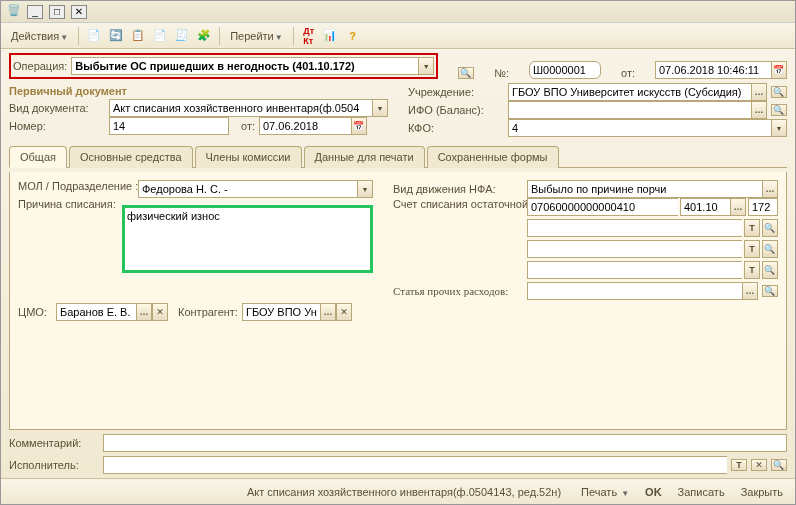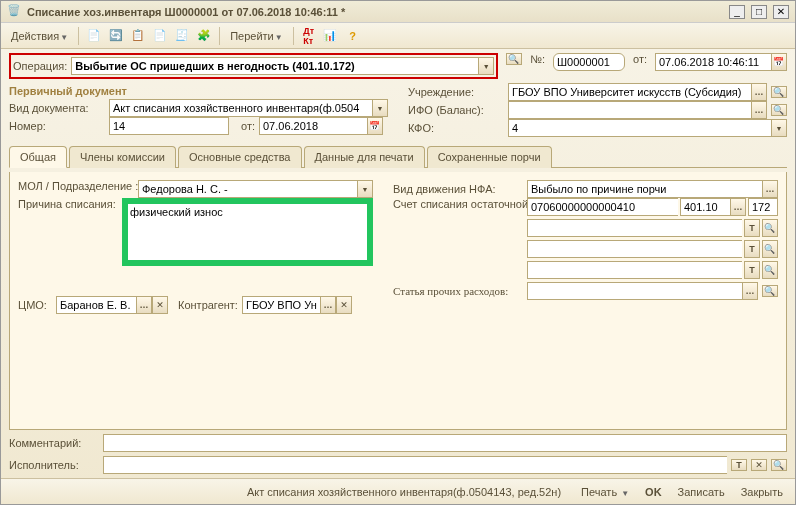--- a/index.html
+++ b/index.html
@@ -9,21 +9,21 @@
   .titlebar .icon { width: 16px; height: 16px; margin-right: 4px; }
   .titlebar .title { flex: 1; font-weight: bold; color: #5a5038; }
   .titlebar .win-controls { display: flex; gap: 6px; }
   .win-btn { width: 16px; height: 14px; border: 1px solid #888; background: #eee; font-size: 10px; text-align: center; line-height: 12px; cursor: pointer; }
   .toolbar { height: 26px; display: flex; align-items: center; padding: 0 6px; gap: 4px; border-bottom: 1px solid #ccc0a0; background: linear-gradient(#f8f4e8, #f0e8d0); }
   .tb-text { color: #5a5038; padding: 2px 4px; cursor: pointer; }
   .tb-dd { font-size: 8px; color: #666; margin-left: 1px; }
   .tb-sep { width: 1px; height: 18px; background: #ccc0a0; margin: 0 2px; }
   .tb-icon { width: 18px; height: 18px; display: inline-flex; align-items: center; justify-content: center; cursor: pointer; }
   .content { flex: 1; padding: 4px 8px; display: flex; flex-direction: column; gap: 4px; overflow: hidden; }
-  .row { display: flex; align-items: flex-start; gap: 8px; min-height: 22px; }
+  .row { display: flex; align-items: flex-end; gap: 20px; min-height: 22px; }
   .label { color: #5a5038; white-space: nowrap; }
   .red-box { border: 2px solid #c00; padding: 2px; display: flex; align-items: center; gap: 4px; flex: 1; }
   input[type=text], select { border: 1px solid #b8a878; background: #fff; height: 18px; padding: 0 3px; font-size: 11px; font-family: inherit; }
   .combo-wrap { position: relative; display: inline-flex; align-items: stretch; }
   .combo-wrap input { border-right: none; }
   .combo-btn { width: 16px; border: 1px solid #b8a878; background: linear-gradient(#fff8e8, #e8dcc0); display: flex; align-items: center; justify-content: center; font-size: 9px; cursor: pointer; color: #5a5038; }
   .combo-btn.dd::before { content: "▼"; font-size: 7px; }
   .combo-btn.dots::before { content: "…"; font-weight: bold; }
   .combo-btn.mag::before { content: "🔍"; font-size: 9px; }
   .combo-btn.x::before { content: "✕"; font-size: 9px; }
@@ -31,37 +31,36 @@
   .combo-btn.t::before { content: "T"; font-weight: bold; }
   .section-title { color: #a08040; font-weight: bold; padding: 2px 0; }
   .two-col { display: flex; gap: 20px; }
   .col { flex: 1; display: flex; flex-direction: column; }
   .field-row { display: flex; align-items: center; gap: 4px; }
   .field-row .label { width: 96px; }
   .tabs { display: flex; border-bottom: 1px solid #b8a878; margin-top: 4px; }
   .tab { padding: 4px 10px; border: 1px solid #b8a878; border-bottom: none; background: #f0e8d0; color: #5a5038; cursor: pointer; margin-right: 2px; border-radius: 4px 4px 0 0; position: relative; top: 1px; }
   .tab.active { background: #fef8e8; font-weight: normal; border-bottom: 1px solid #fef8e8; }
   .tab-body { background: #fef8e8; border: 1px solid #b8a878; border-top: none; padding: 8px; flex: 1; display: flex; flex-direction: column; gap: 6px; }
-  textarea { border: 6px solid #22c55e; background: #fff; font-family: inherit; font-size: 11px; padding: 2px; resize: none; }
+  textarea { border: 3px solid #22c55e; background: #fff; font-family: inherit; font-size: 11px; padding: 2px; resize: none; margin-top: 7px; }
   .acc-row { display: flex; gap: 2px; align-items: stretch; margin-bottom: 3px; }
   .footer { height: 26px; border-top: 1px solid #ccc0a0; display: flex; align-items: center; justify-content: flex-end; padding: 0 8px; gap: 8px; background: linear-gradient(#f8f4e8, #f0e8d0); }
   .footer .hint { flex: 1; text-align: right; color: #5a5038; margin-right: 8px; }
   .footer .btn { color: #5a5038; cursor: pointer; padding: 2px 4px; }
   .footer .btn.bold { font-weight: bold; }
   .chk { display: flex; align-items: center; gap: 4px; }
   input[type=checkbox] { width: 13px; height: 13px; }
 </style>
 </head>
 <body>
 
 <div class="window">
 
   <div class="titlebar">
     <span class="icon">🗑️</span>
-    <span class="title">Списание хоз.инвентаря Ш0000001 от 07.06.2018 10:46:11 *</span>
     <div class="win-controls">
       <span class="win-btn">_</span>
       <span class="win-btn">□</span>
       <span class="win-btn">✕</span>
     </div>
   </div>
 
   <div class="toolbar">
     <span class="tb-text"><span>Действия</span><span class="tb-dd">▼</span></span>
     <span class="tb-sep"></span>
@@ -106,21 +105,21 @@
           <div class="combo-wrap" style="flex:1;">
             <input type="text" style="flex: 1 1 0%;" value="Акт списания хозяйственного инвентаря(ф.0504">
             <span class="combo-btn dd"></span>
           </div>
         </div>
         <div class="field-row">
           <span class="label">Номер:</span>
           <input type="text" style="width: 120px;" value="14">
           <span class="label" style="width:auto;margin-left:8px;">от:</span>
           <div class="combo-wrap">
-            <input type="text" style="width: 108px;" value="07.06.2018">
+            <input type="text" style="width: 92px;" value="07.06.2018">
             <span class="combo-btn cal"></span>
           </div>
         </div>
       </div>
       <div class="col">
         <div class="field-row">
           <span class="label">Учреждение:</span>
           <div class="combo-wrap" style="flex:1;">
             <input type="text" style="flex: 1 1 0%;" value="ГБОУ ВПО Университет искусств (Субсидия)">
             <span class="combo-btn dots"></span>
@@ -140,24 +139,24 @@
           <div class="combo-wrap" style="flex:1;">
             <input type="text" style="flex: 1 1 0%;" value="4">
             <span class="combo-btn dd"></span>
           </div>
         </div>
       </div>
     </div>
 
     <div class="tabs">
       <div class="tab active">Общая</div>
+      <div class="tab">Основные средства</div>
       <div class="tab">Члены комиссии</div>
-      <div class="tab">Основные средства</div>
       <div class="tab">Данные для печати</div>
-      <div class="tab">Сохраненные порчи</div>
+      <div class="tab">Сохраненные формы</div>
     </div>
 
     <div class="tab-body">
       <div class="two-col" style="flex:1;">
         <div class="col" style="flex:0 0 355px;">
           <div class="field-row" style="align-items:flex-start;">
             <span class="label" style="width:100px;">МОЛ / Подразделение :</span>
             <div class="combo-wrap" style="flex:1;">
               <input type="text" style="flex: 1 1 0%; margin-left: 16px;" value="Федорова Н. С. -">
               <span class="combo-btn dd"></span>

